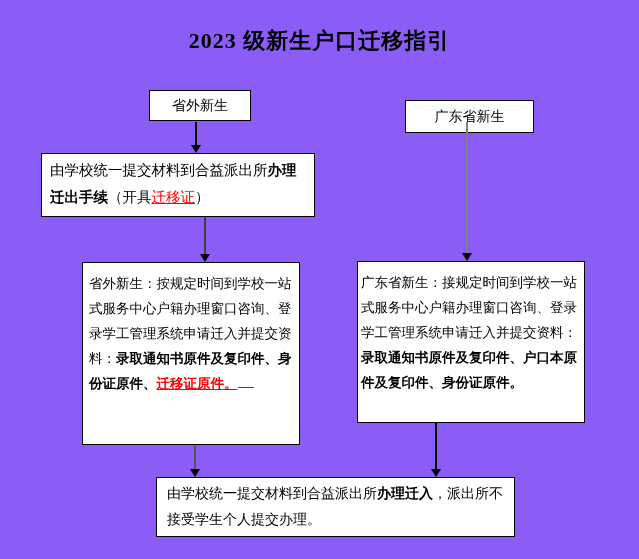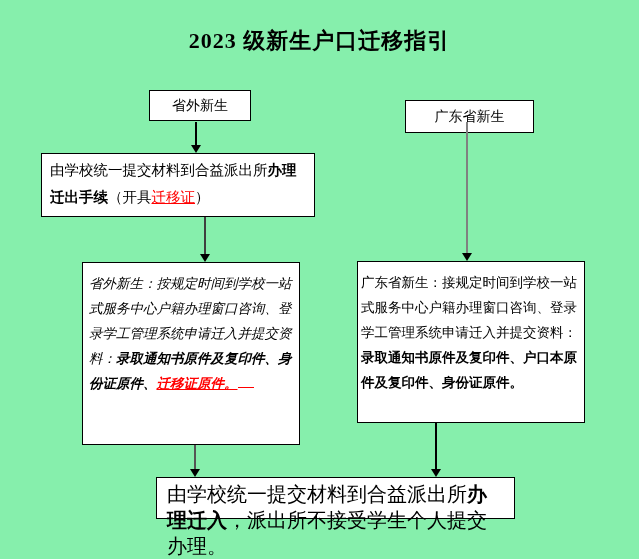--- a/index.html
+++ b/index.html
@@ -1,20 +1,20 @@
 <!DOCTYPE html>
 <html><head>
 <meta charset="utf-8">
 <style>
   html, body { margin: 0; padding: 0; background: #ffffff; }
   #page {
     position: relative;
     width: 639px;
     height: 559px;
-    background: #86efac;
+    background: #8b5cf6;
     font-family: "Liberation Serif", "DejaVu Serif", serif;
     color: #000000;
     overflow: hidden;
   }
   .title {
     position: absolute;
     top: 26px;
     left: 0;
     width: 100%;
     text-align: center;
@@ -32,25 +32,25 @@
     display: flex;
     align-items: center;
     justify-content: center;
     font-size: 14px;
   }
   #box-top-left   { left: 149px; top: 90px;  width: 102px; height: 31px; }
   #box-top-right  { left: 405px; top: 100px;  width: 129px; height: 33px; }
   #box-notice     { left: 41px;  top: 153px; width: 274px; height: 64px;
                     padding: 3px 8px; font-size: 14.5px; line-height: 27px; }
   #box-left-main  { left: 82px;  top: 262px; width: 218px; height: 183px;
-                    padding: 8px 6px; font-size: 13.5px; line-height: 25px; font-style: italic; }
+                    padding: 8px 6px; font-size: 13.5px; line-height: 25px; }
   #box-right-main { left: 357px; top: 261px; width: 228px; height: 162px;
                     padding: 8px 3px; font-size: 13.5px; line-height: 25px; }
-  #box-bottom     { left: 156px; top: 477px; width: 359px; height: 42px;
-                    padding: 3px 10px; font-size: 20px; line-height: 26px; }
+  #box-bottom     { left: 156px; top: 477px; width: 359px; height: 60px;
+                    padding: 3px 10px; font-size: 14px; line-height: 26px; }
   .bold { font-weight: bold; }
   .red  { color: #ff0000; }
   .u-red { text-decoration: underline; text-decoration-color: #ff0000; }
   .u-tail {
     display: inline-block;
     width: 16px;
     border-bottom: 1.5px solid #ff0000;
     height: 1em;
     vertical-align: baseline;
   }

